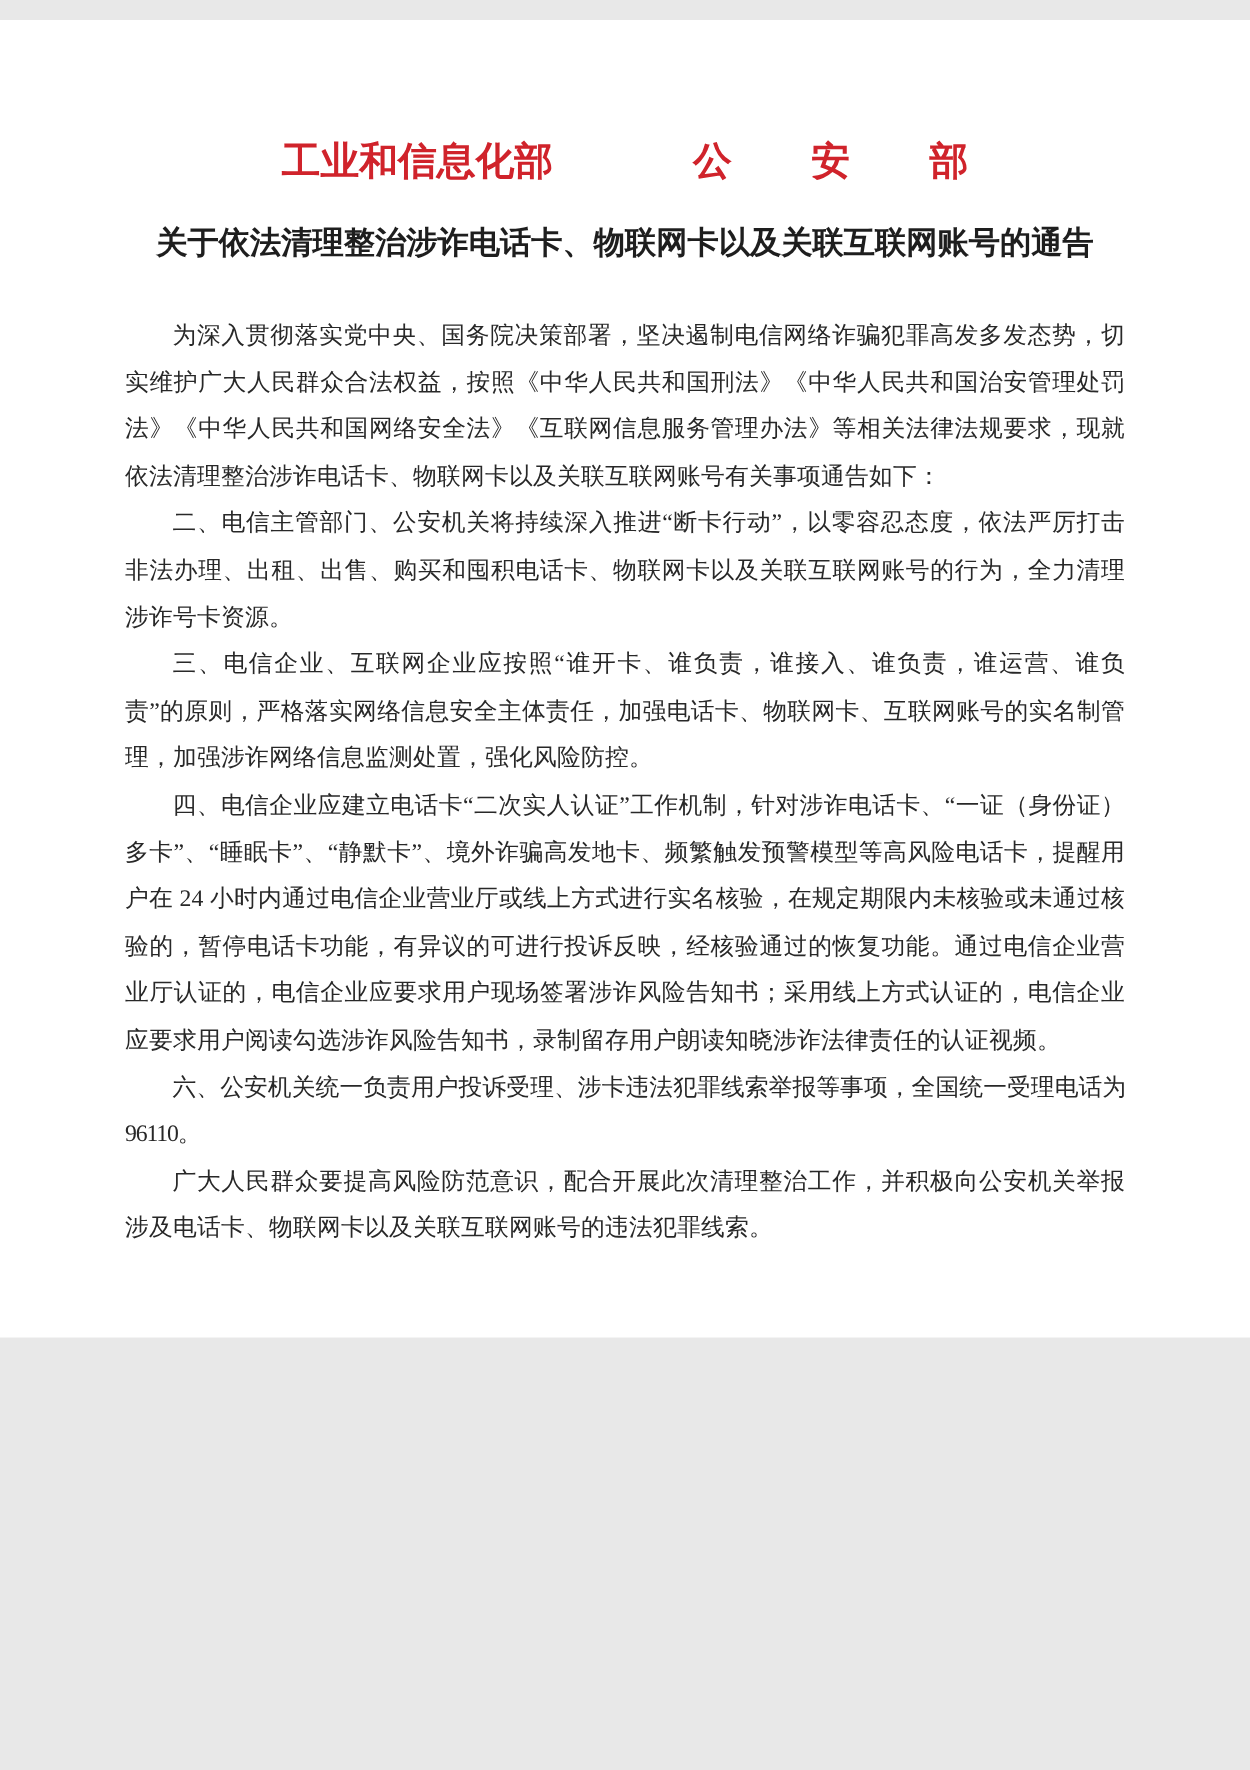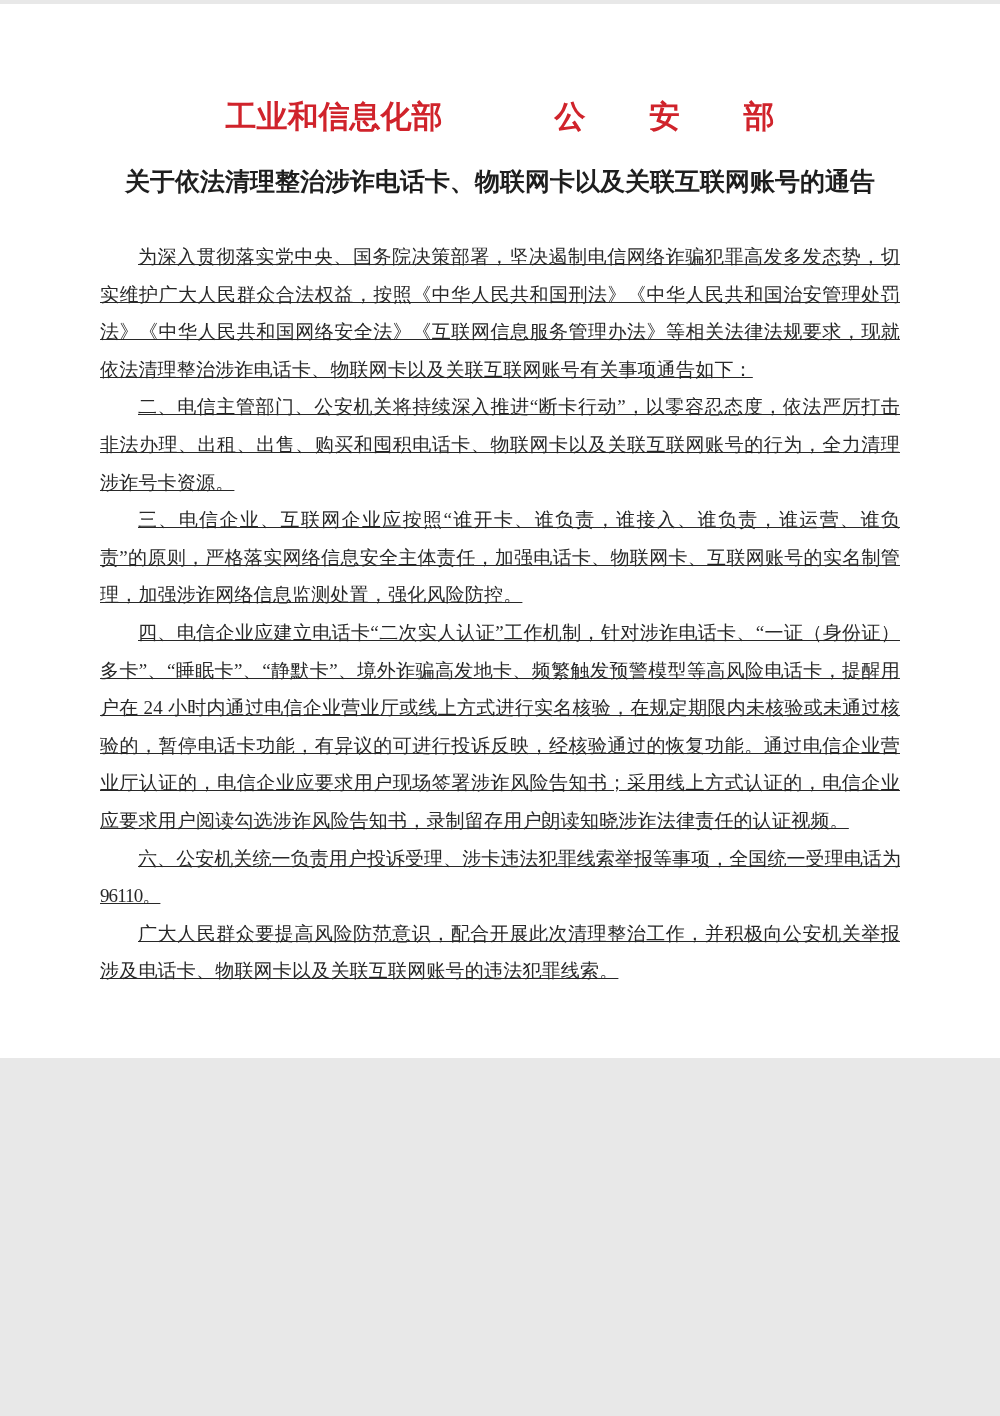--- a/index.html
+++ b/index.html
@@ -1,21 +1,21 @@
 <!DOCTYPE html>
 <html><head>
 <meta charset="utf-8">
 <style>
   * { margin: 0; padding: 0; box-sizing: border-box; }
   html, body { background: #e8e8e8; }
   .page {
     position: relative;
     width: 1000px;
     height: 1054px;
-    margin: 4px auto;
+    margin: 16px auto;
     background: #ffffff;
     font-family: "Liberation Serif", "DejaVu Serif", serif;
     color: #282828;
     overflow: hidden;
   }
   .content { padding: 92px 100px 0 100px; }
 
   .doc-header {
     display: flex;
     justify-content: center;
@@ -31,21 +31,21 @@
   }
 
   .doc-title {
     margin-top: 27px;
     text-align: center;
     font-size: 25px;
     font-weight: 700;
     color: #1e1e1e;
   }
 
-  .doc-body { margin-top: 40px; text-decoration: underline; }
+  .doc-body { margin-top: 40px; }
   .doc-body p {
     font-size: 19px;
     line-height: 37.6px;
     text-align: justify;
     text-indent: 2em;
     letter-spacing: 0.2px;
   }
   .doc-body p.tight { letter-spacing: -0.9px; }
   .doc-body p.closing { text-align: left; }
 

